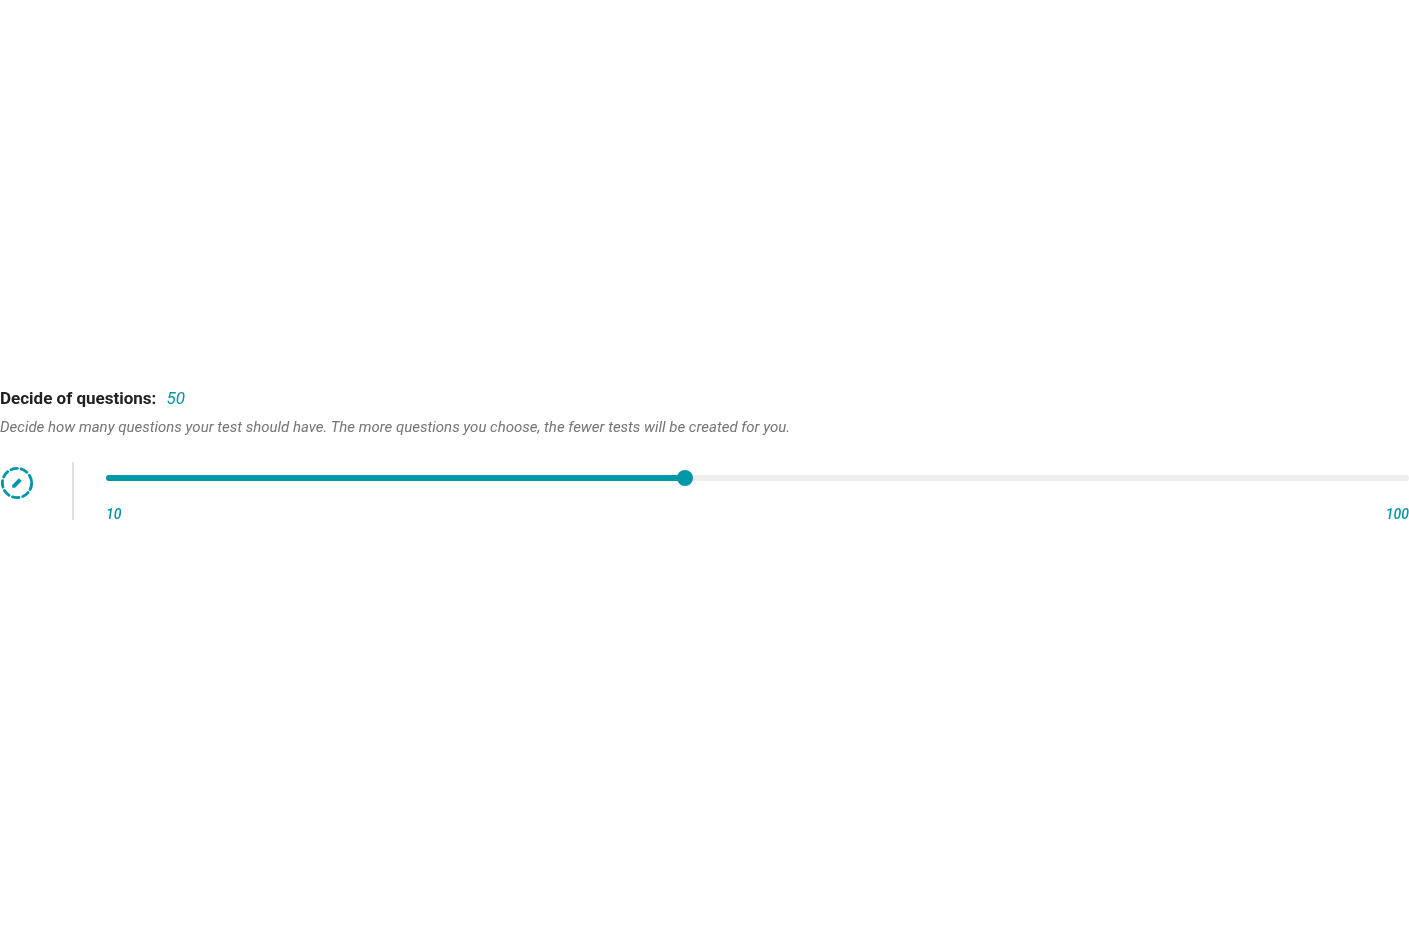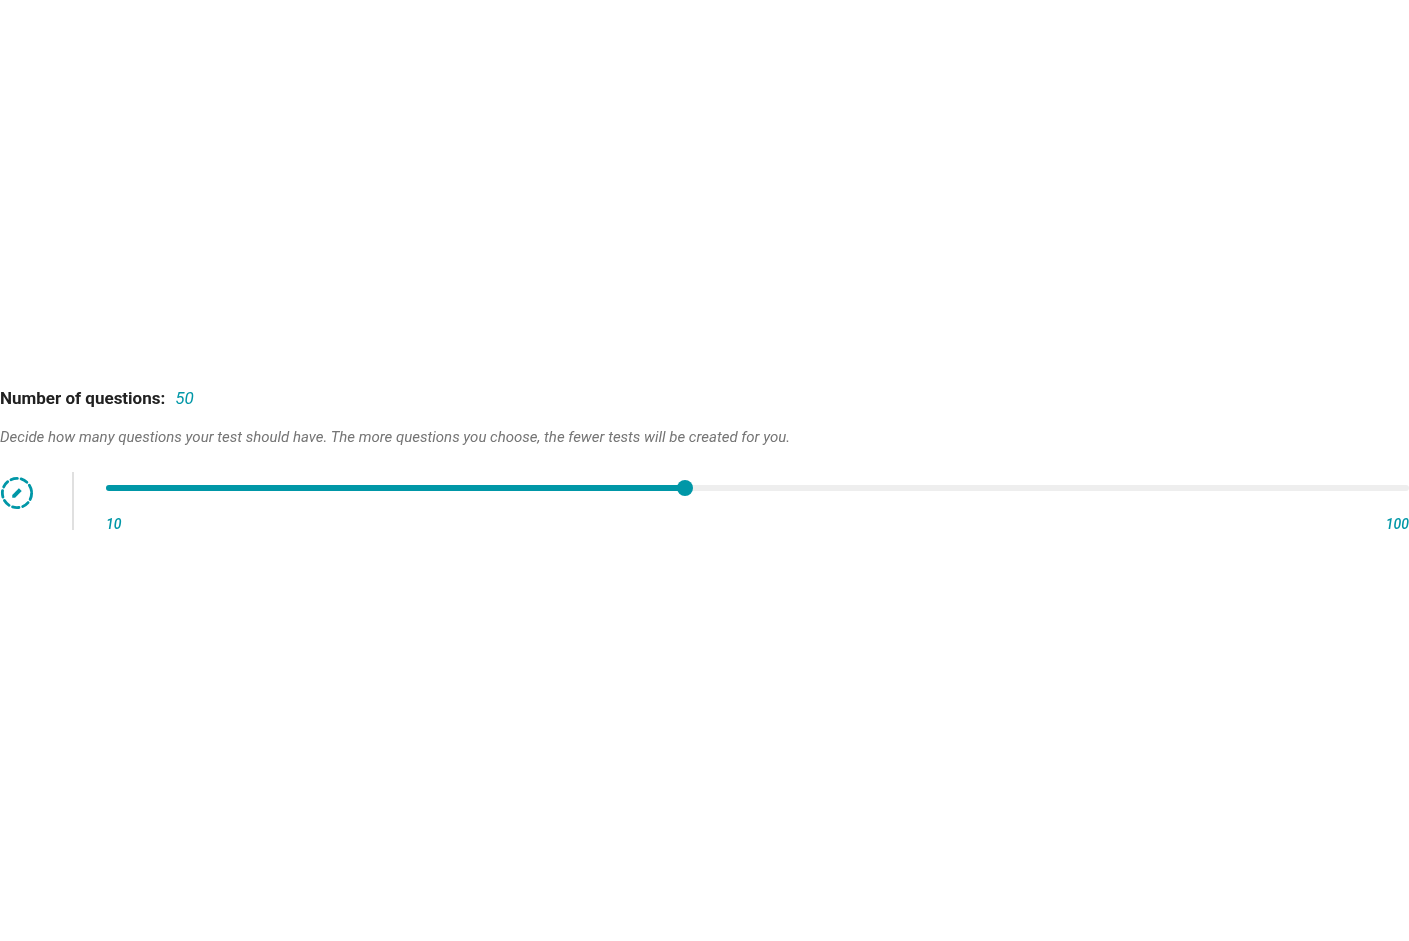--- a/index.html
+++ b/index.html
@@ -34,21 +34,21 @@
     .heading-value {
       font-size: 17px;
       font-weight: 400;
       font-style: italic;
       color: #0097a7;
     }
     .description {
       font-size: 15px;
       font-style: italic;
       color: #757575;
-      margin-top: 20px;
+      margin-top: 10px;
       padding-left: 0;
     }
     .slider-section {
       display: flex;
       align-items: flex-start;
       margin-top: 32px;
       gap: 18px;
     }
     .icon-container {
       flex: 0 0 auto;
@@ -117,21 +117,21 @@
       font-style: italic;
       font-weight: 500;
       color: #0097a7;
     }
   </style>
 </head>
 <body>
 
 <div class="content-wrapper">
   <div class="heading-row">
-    <span class="heading-label">Number of questions:</span>
+    <span class="heading-label">Decide of questions:</span>
     <span class="heading-value">50</span>
   </div>
   <div class="description">Decide how many questions your test should have. The more questions you choose, the fewer tests will be created for you.</div>
 
   <div class="slider-section">
     <div class="icon-container">
       <svg class="edit-icon-svg" viewBox="0 0 36 36" fill="none">
         <circle cx="18" cy="18" r="15.5" stroke="#0097a7" stroke-width="3" stroke-dasharray="7 4" stroke-linecap="round"></circle>
         <path d="M 13 23 L 13 20 L 20 13 L 23 16 L 16 23 Z" fill="#0097a7"></path>
       </svg>

